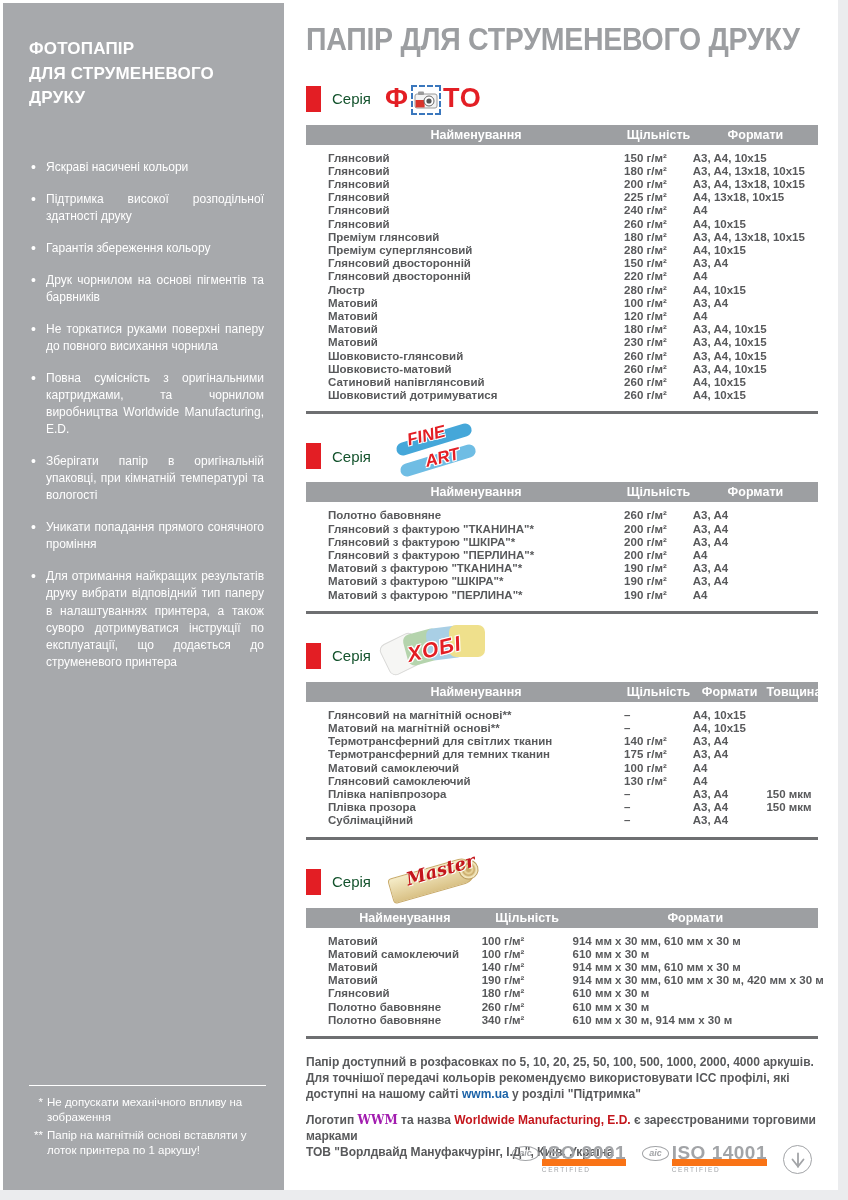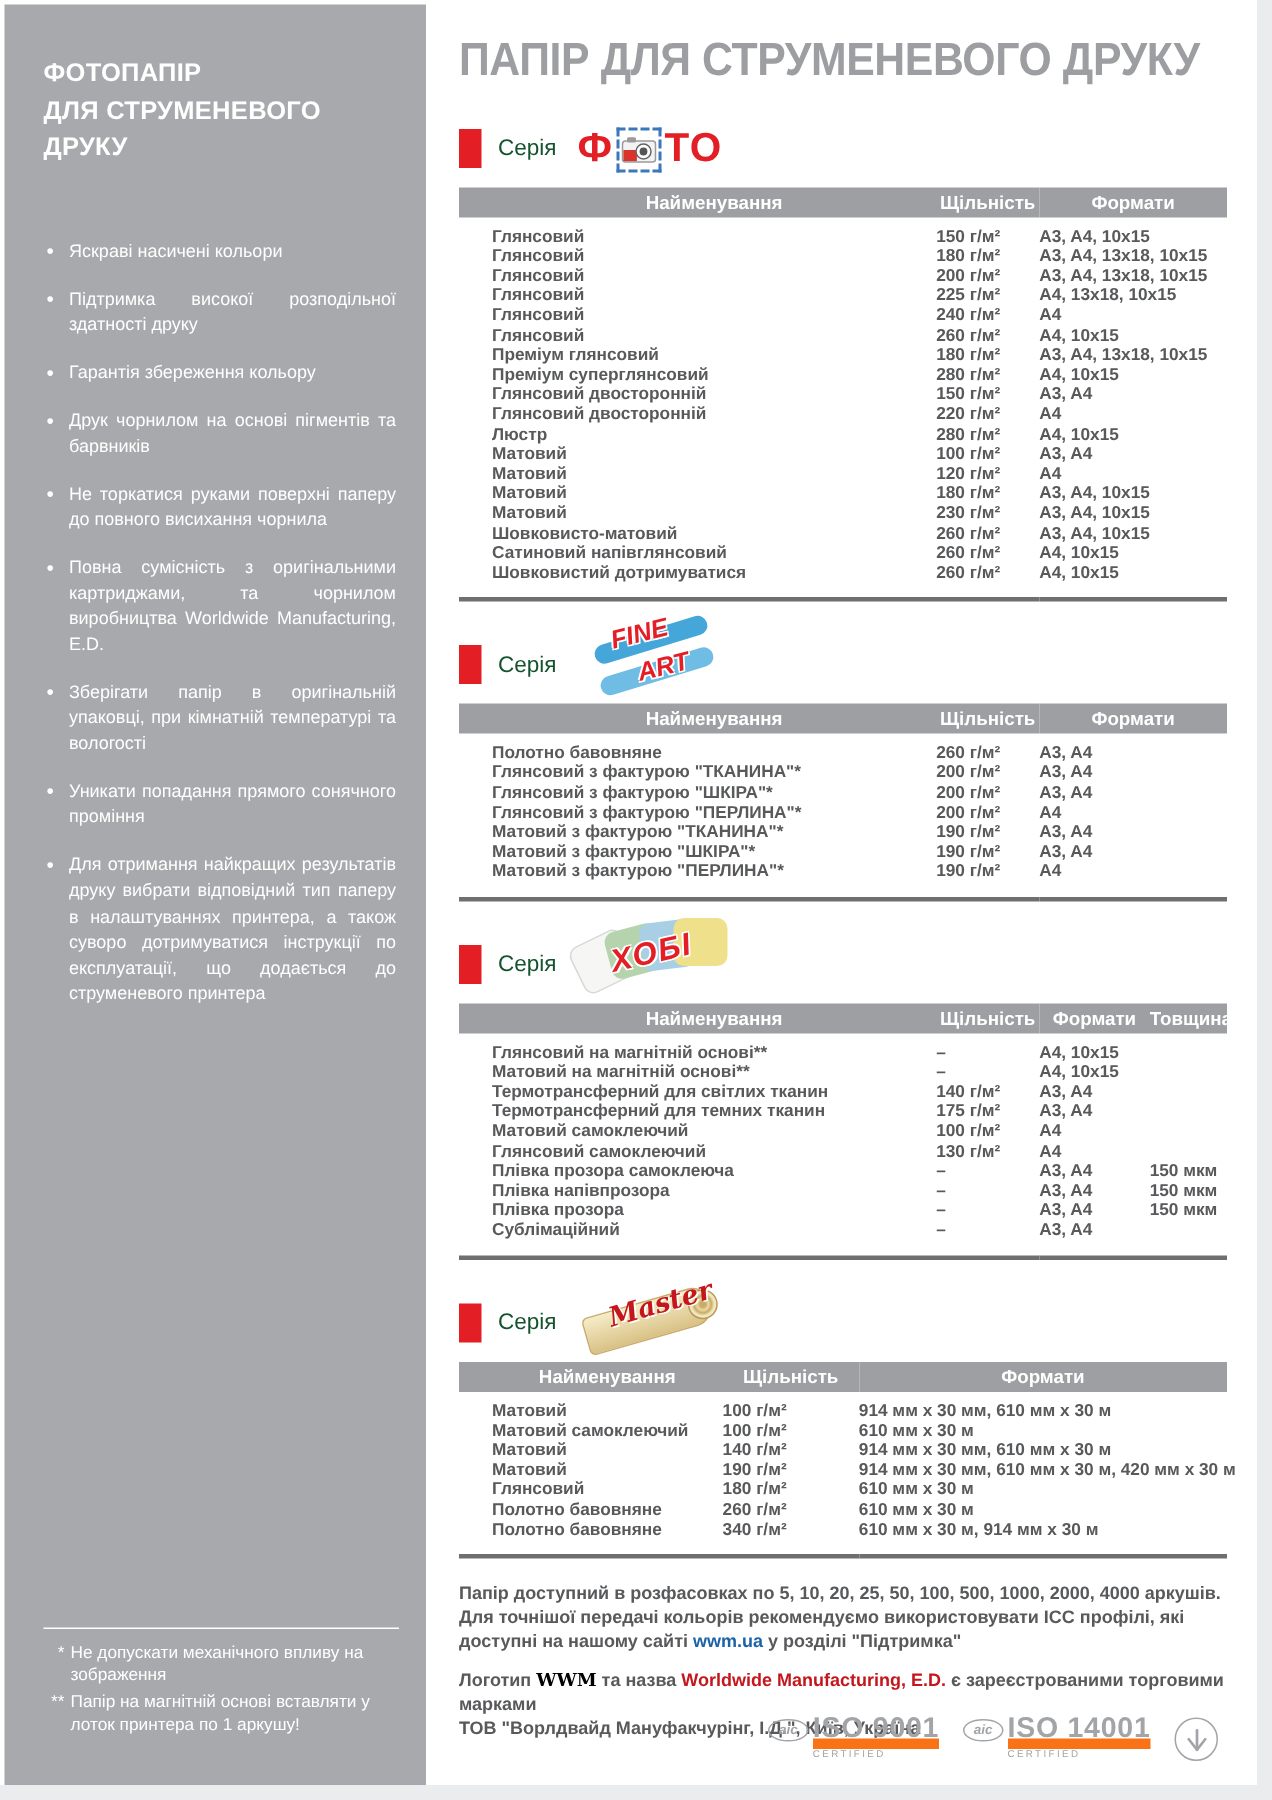--- a/index.html
+++ b/index.html
@@ -61,21 +61,21 @@
   .roll{position:absolute;left:6px;top:16px;width:84px;height:24px;transform:rotate(-16deg);background:linear-gradient(180deg,#f5ecc8,#d9c185);border-radius:4px 12px 12px 4px;border:1px solid #c9ab6a;}
   .roll::after{content:"";position:absolute;right:-6px;top:2px;width:18px;height:18px;border-radius:50%;background:radial-gradient(circle,#c9ab6a 15%,#ecd9a2 30%,#c9ab6a 45%,#f2e6bd 60%);border:1px solid #b99a5b;}
   .ms-t{position:absolute;left:22px;top:8px;font-family:"DejaVu Serif",serif;font-style:italic;font-weight:bold;font-size:18px;color:#c4161c;transform:rotate(-16deg);text-shadow:1px 1px 0 #fff;}
 
   
   .notes{margin-top:15px;}
   .notes p,.legal p{margin:0;font-size:12px;font-weight:bold;color:#58595b;line-height:16px;}
   .legal{margin-top:10px;}
   .lnk{color:#1c63a8;text-decoration:none;cursor:pointer;}
   .redtxt{color:#c4161c;}
-  .wwm{color:#000000;font-family:"DejaVu Serif",serif;}
+  .wwm{color:#a21caf;font-family:"DejaVu Serif",serif;}
 
   
   .badges{position:absolute;right:26px;bottom:16px;display:flex;align-items:center;gap:16px;color:#a2a4a7;}
   .iso{display:flex;align-items:flex-start;gap:3px;}
   .oval{border:1.4px solid #a2a4a7;border-radius:50%;padding:2px 6px;font-size:9px;font-weight:bold;font-style:italic;line-height:9px;}
   .iso .txt{display:flex;flex-direction:column;}
   .iso .t1{font-size:19px;font-weight:bold;border-bottom:7px solid #f97316;line-height:13px;letter-spacing:.5px;}
   .iso .t2{font-size:6.5px;letter-spacing:1.6px;line-height:8px;}
   .eco{width:27px;height:27px;border:1.6px solid #a2a4a7;border-radius:50%;display:flex;align-items:center;justify-content:center;}
 </style>
@@ -213,20 +213,25 @@
                 <td>Матовий</td>
                 <td>180 г/м²</td>
                 <td>A3, A4, 10x15</td>
               </tr>
               <tr>
                 <td>Матовий</td>
                 <td>230 г/м²</td>
                 <td>A3, A4, 10x15</td>
               </tr>
               <tr>
+                <td>Шовковисто-глянсовий</td>
+                <td>260 г/м²</td>
+                <td>A3, A4, 10x15</td>
+              </tr>
+              <tr>
                 <td>Шовковисто-матовий</td>
                 <td>260 г/м²</td>
                 <td>A3, A4, 10x15</td>
               </tr>
               <tr>
                 <td>Сатиновий напівглянсовий</td>
                 <td>260 г/м²</td>
                 <td>A4, 10x15</td>
               </tr>
               <tr>
@@ -349,26 +354,20 @@
                 <td>A4</td>
                 <td></td>
               </tr>
               <tr>
                 <td>Глянсовий самоклеючий</td>
                 <td>130 г/м²</td>
                 <td>A4</td>
                 <td></td>
               </tr>
               <tr>
-                <td>Плівка прозора самоклеюча</td>
-                <td>–</td>
-                <td>A3, A4</td>
-                <td>150 мкм</td>
-              </tr>
-              <tr>
                 <td>Плівка напівпрозора</td>
                 <td>–</td>
                 <td>A3, A4</td>
                 <td>150 мкм</td>
               </tr>
               <tr>
                 <td>Плівка прозора</td>
                 <td>–</td>
                 <td>A3, A4</td>
                 <td>150 мкм</td>

